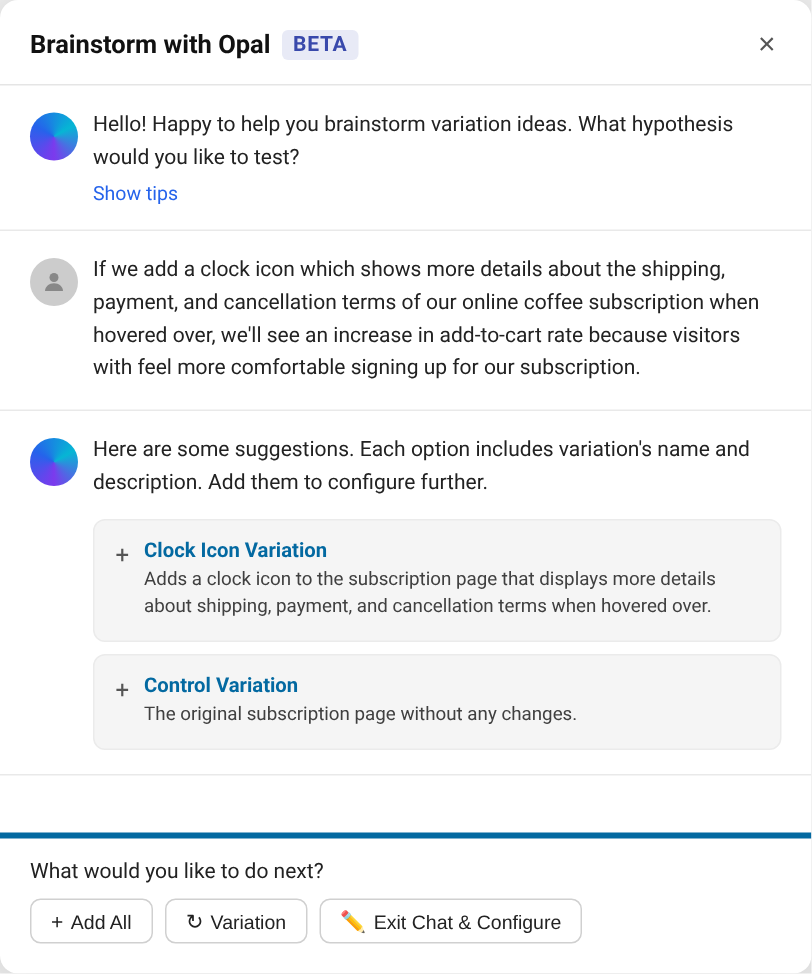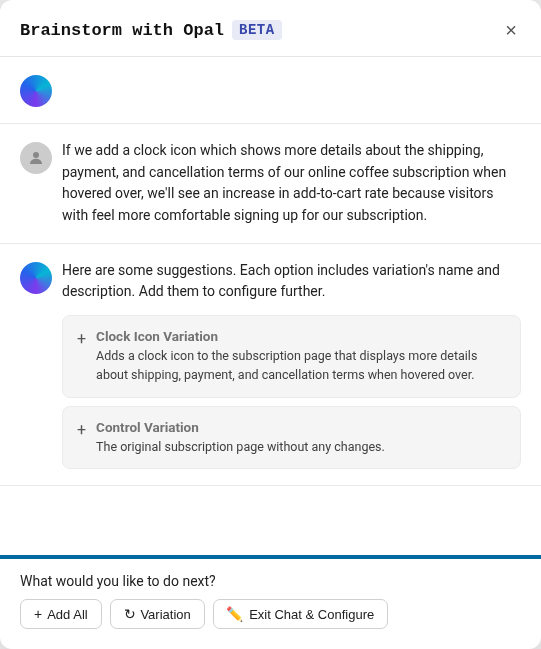--- a/index.html
+++ b/index.html
@@ -29,21 +29,20 @@
       gap: 10px;
     }
     .header-title {
       font-size: 17px;
       font-weight: 700;
       color: #111;
       flex: 1;
       display: flex;
       align-items: center;
       gap: 8px;
-      font-family: Liberation Mono, monospace;
     }
     .beta-badge {
       background: #e8eaf6;
       color: #3949ab;
       font-size: 14px;
       font-weight: 700;
       padding: 2px 7px;
       border-radius: 4px;
       letter-spacing: 0.5px;
     }
@@ -126,21 +125,21 @@
       color: #555;
       font-size: 16px;
       margin-top: 1px;
       flex-shrink: 0;
       font-weight: 400;
     }
     .suggestion-body {}
     .suggestion-title {
       font-size: 13.5px;
       font-weight: 700;
-      color: #737373;
+      color: #0369a1;
       margin-bottom: 3px;
     }
     .suggestion-desc {
       font-size: 12.5px;
       color: #404040;
       line-height: 1.5;
     }
     .footer {
       padding: 14px 20px 20px 20px;
       border-top: 4px solid #0369a1;
@@ -183,20 +182,24 @@
       <span>Brainstorm with Opal</span>
       <span class="beta-badge">BETA</span>
     </div>
     <button class="close-btn">×</button>
   </div>
 
   <div class="messages">
 
     <div class="message-row">
       <div class="avatar avatar-opal"></div>
+      <div class="message-content">
+        <div class="message-text">Hello! Happy to help you brainstorm variation ideas. What hypothesis would you like to test?</div>
+        <a class="show-tips-link">Show tips</a>
+      </div>
     </div>
 
     <div class="message-row">
       <div class="avatar avatar-user">
         <svg viewBox="0 0 24 24" fill="#888">
             <circle cx="12" cy="8" r="4"></circle>
             <path d="M4 20c0-4 3.6-7 8-7s8 3 8 7"></path>
           </svg>
       </div>
       <div class="message-content">

